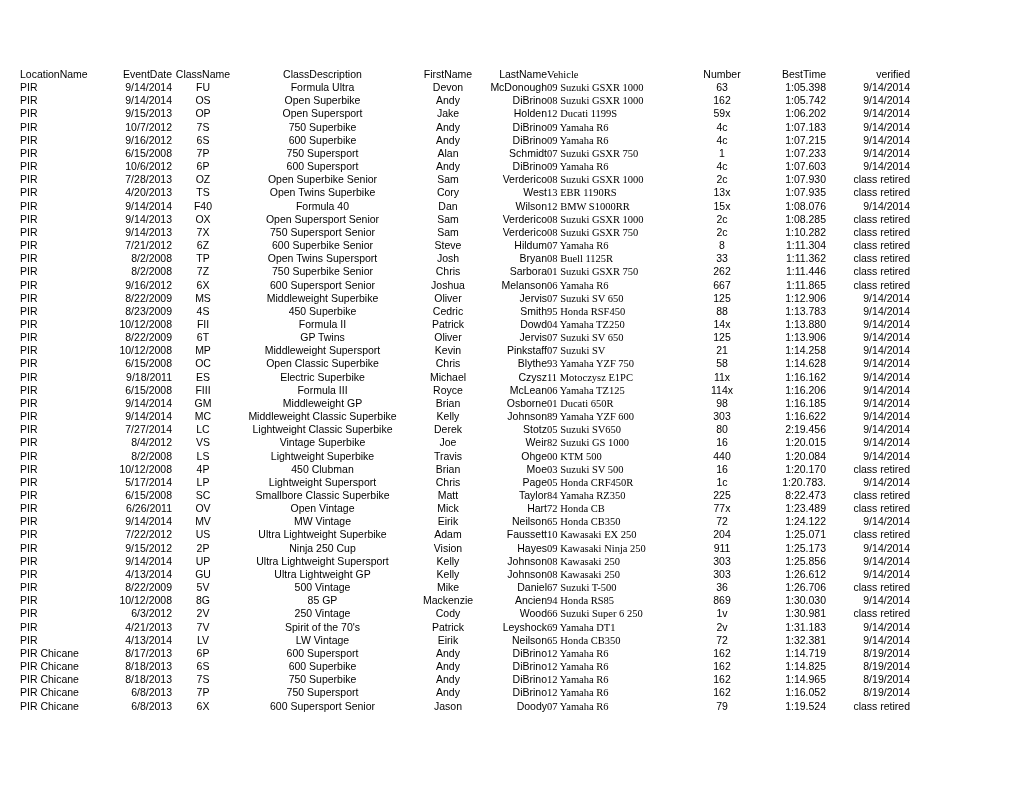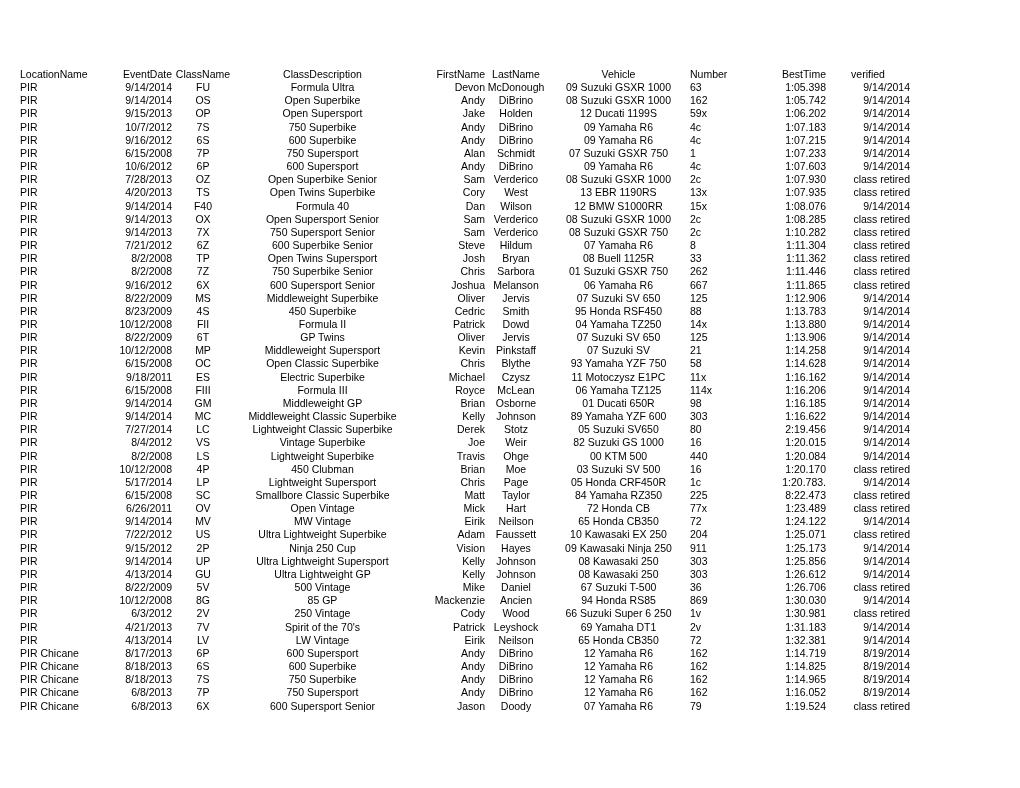--- a/index.html
+++ b/index.html
@@ -38,29 +38,29 @@
     font-weight: normal;
     vertical-align: top;
     height: 13.15px;
     overflow: visible;
   }
   
   .c-location   { width: 76px;  text-align: left;  padding-right: 4px; }
   .c-date       { width: 76px;  text-align: right; padding-right: 5px; }
   .c-class      { width: 62px;  text-align: center;  padding-right: 4px; }
   .c-desc       { width: 177px; text-align: center;  padding-right: 6px; }
-  .c-first      { width: 74px;  text-align: right;  padding-right: 4px; }
-  .c-last       { width: 62px;  text-align: center;  padding-right: 4px; }
-  .c-vehicle    { width: 143px; text-align: center;  padding-right: 5px; }
-  .c-number     { width: 64px;  text-align: left;  padding-right: 4px; }
+  .c-first      { width: 74px;  text-align: center;  padding-right: 4px; }
+  .c-last       { width: 62px;  text-align: right;  padding-right: 4px; }
+  .c-vehicle    { width: 143px; text-align: left;  padding-right: 5px; font-family: Liberation Serif, serif; }
+  .c-number     { width: 64px;  text-align: center;  padding-right: 4px; }
   .c-besttime   { width: 72px;  text-align: right;  padding-right: 6px; }
   .c-verified   { width: 84px;  text-align: right; }
 
   thead th.c-date    { text-align: right; }
-  thead th.c-verified{ text-align: center; }
+  thead th.c-verified{ text-align: right; }
 </style>
 </head>
 <body>
 
 <div id="page">
   <table id="records-table">
     <thead>
       <tr>
           <th class="c-location">LocationName</th>
           <th class="c-date">EventDate</th>

